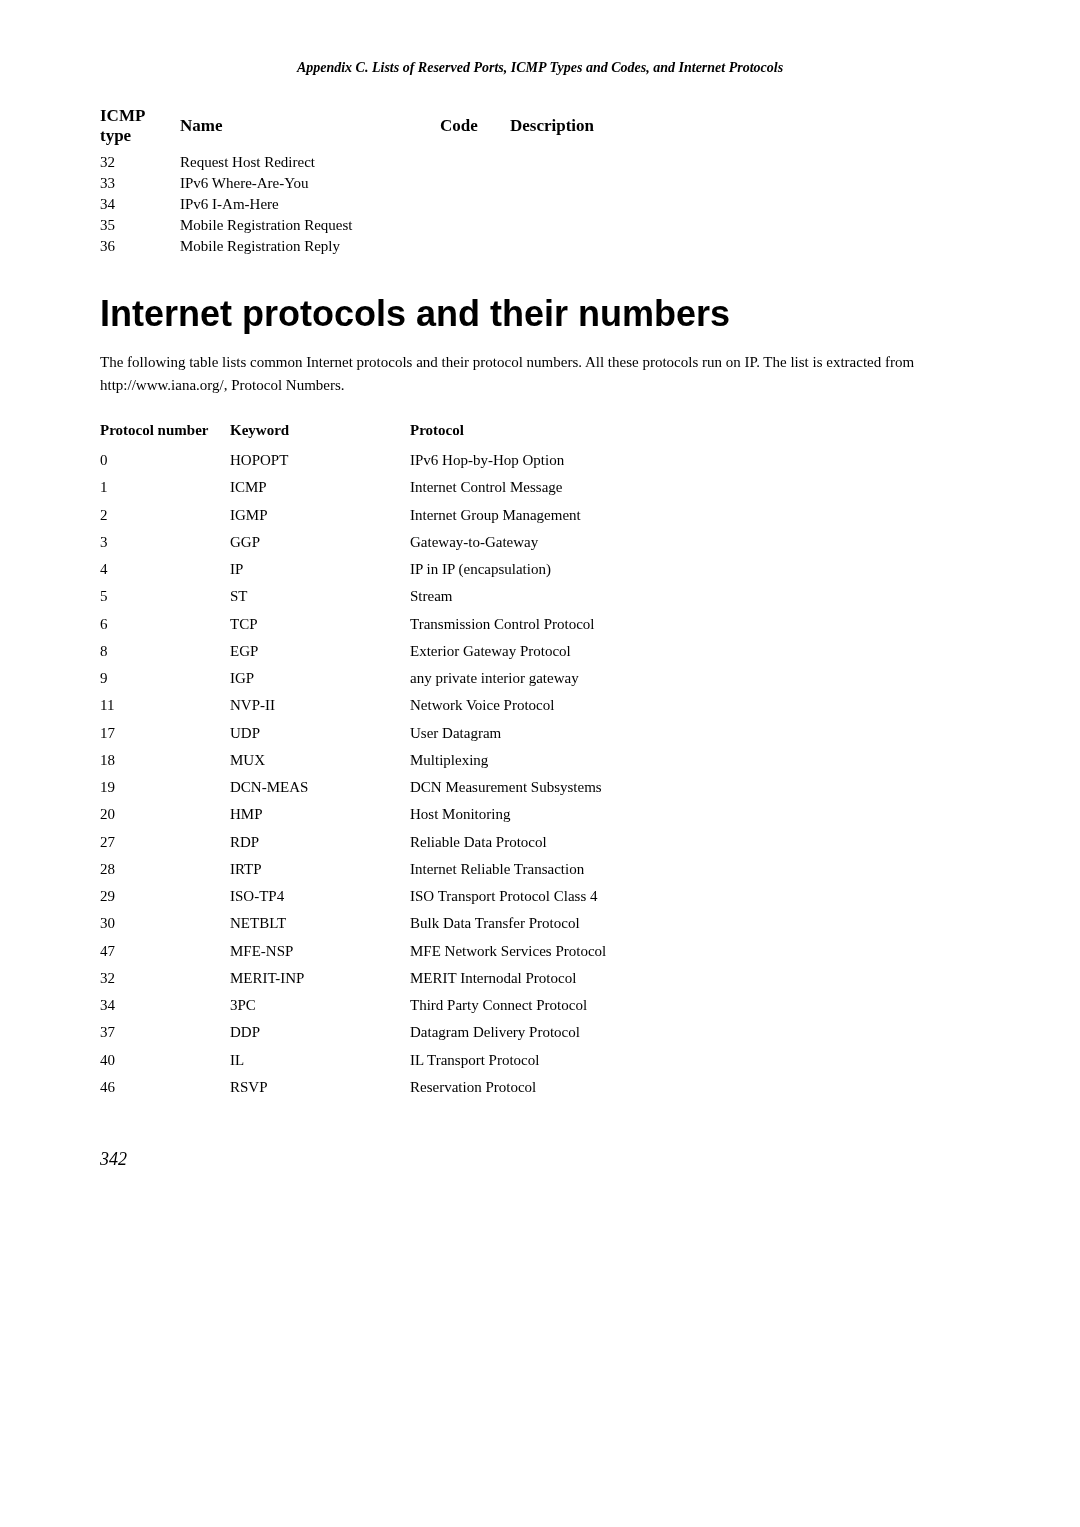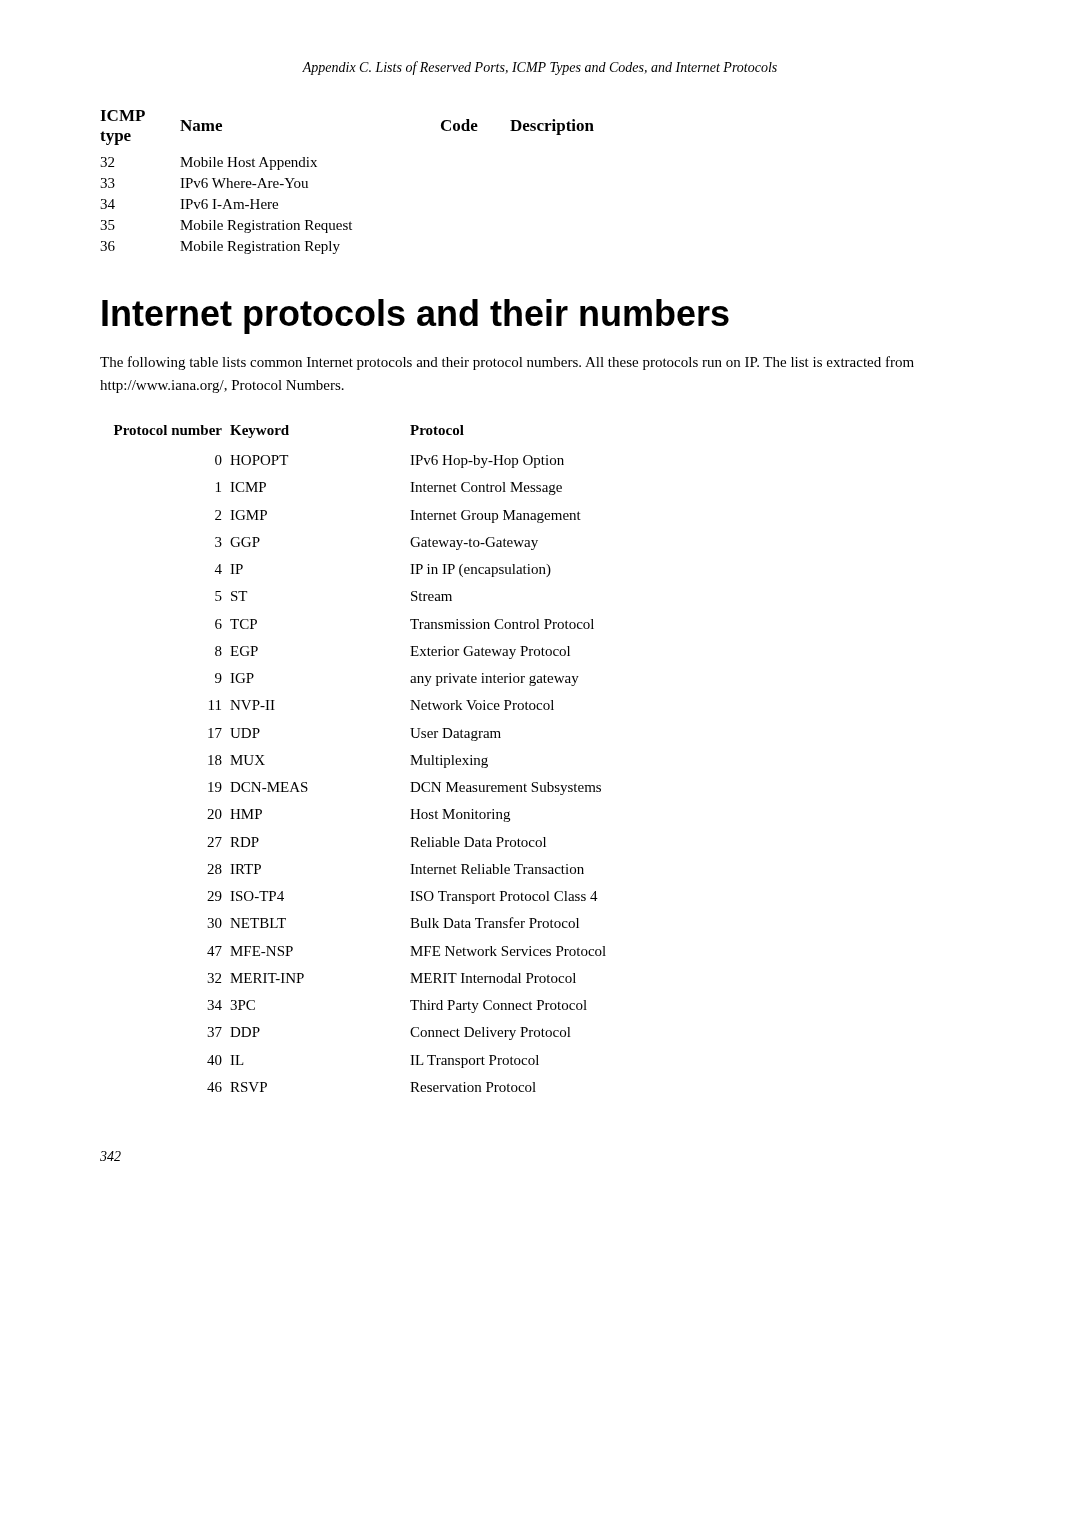--- a/index.html
+++ b/index.html
@@ -14,20 +14,21 @@
       color: #000000;
       width: 1080px;
       min-height: 1527px;
       padding: 60px 100px 60px 100px;
     }
     .page-header {
       font-style: italic;
       font-size: 14px;
       margin-bottom: 28px;
       text-align: center;
+      font-weight: bold;
     }
     .icmp-table {
       width: 100%;
       border-collapse: collapse;
       margin-bottom: 36px;
     }
     .icmp-table th {
       font-weight: bold;
       text-align: left;
       padding: 2px 8px 6px 0;
@@ -64,47 +65,47 @@
       text-align: left;
       padding: 2px 8px 8px 0;
       font-size: 15px;
     }
     .protocol-table td {
       padding: 2px 8px 2px 0;
       vertical-align: top;
       font-size: 15px;
       line-height: 1.55;
     }
-    .protocol-table .col-num { width: 130px; text-align: right; }
+    .protocol-table .col-num { width: 130px; }
     .protocol-table .col-kw { width: 180px; }
     .protocol-table .col-proto { width: auto; }
     .page-number {
       margin-top: 48px;
       font-style: italic;
-      font-size: 14px;
+      font-size: 18px;
     }
   </style>
 </head>
 <body>
 
 <p class="page-header">Appendix C. Lists of Reserved Ports, ICMP Types and Codes, and Internet Protocols</p>
 
 <table class="icmp-table">
   <thead>
     <tr>
       <th class="col-type">ICMP type</th>
       <th class="col-name">Name</th>
       <th class="col-code">Code</th>
       <th class="col-desc">Description</th>
     </tr>
   </thead>
   <tbody id="icmp-tbody">
   <tr>
       <td class="col-type">32</td>
-      <td class="col-name">Mobile Host Appendix</td>
+      <td class="col-name">Request Host Redirect</td>
       <td class="col-code"></td>
       <td class="col-desc"></td>
     </tr>
       <tr>
       <td class="col-type">33</td>
       <td class="col-name">IPv6 Where-Are-You</td>
       <td class="col-code"></td>
       <td class="col-desc"></td>
     </tr>
       <tr>
@@ -242,21 +243,21 @@
       <td class="col-proto">MERIT Internodal Protocol</td>
     </tr>
       <tr>
       <td class="col-num">34</td>
       <td class="col-kw">3PC</td>
       <td class="col-proto">Third Party Connect Protocol</td>
     </tr>
       <tr>
       <td class="col-num">37</td>
       <td class="col-kw">DDP</td>
-      <td class="col-proto">Connect Delivery Protocol</td>
+      <td class="col-proto">Datagram Delivery Protocol</td>
     </tr>
       <tr>
       <td class="col-num">40</td>
       <td class="col-kw">IL</td>
       <td class="col-proto">IL Transport Protocol</td>
     </tr>
       <tr>
       <td class="col-num">46</td>
       <td class="col-kw">RSVP</td>
       <td class="col-proto">Reservation Protocol</td>

